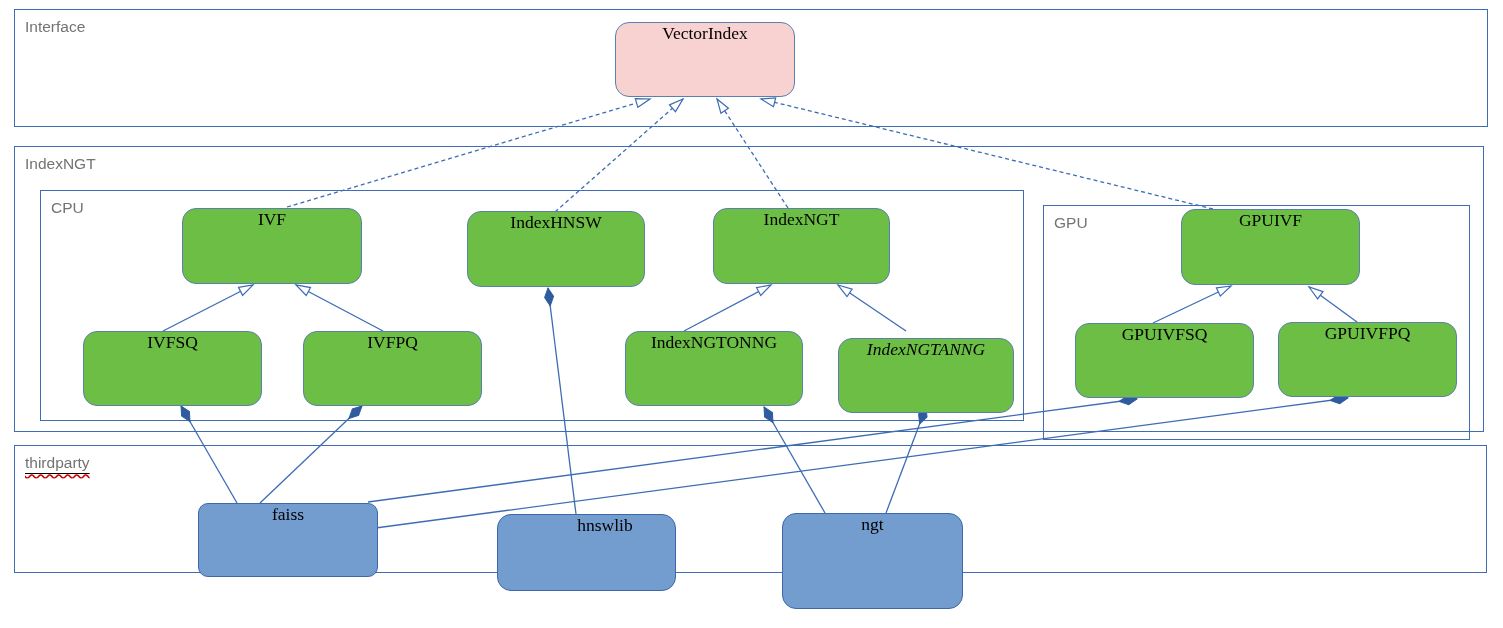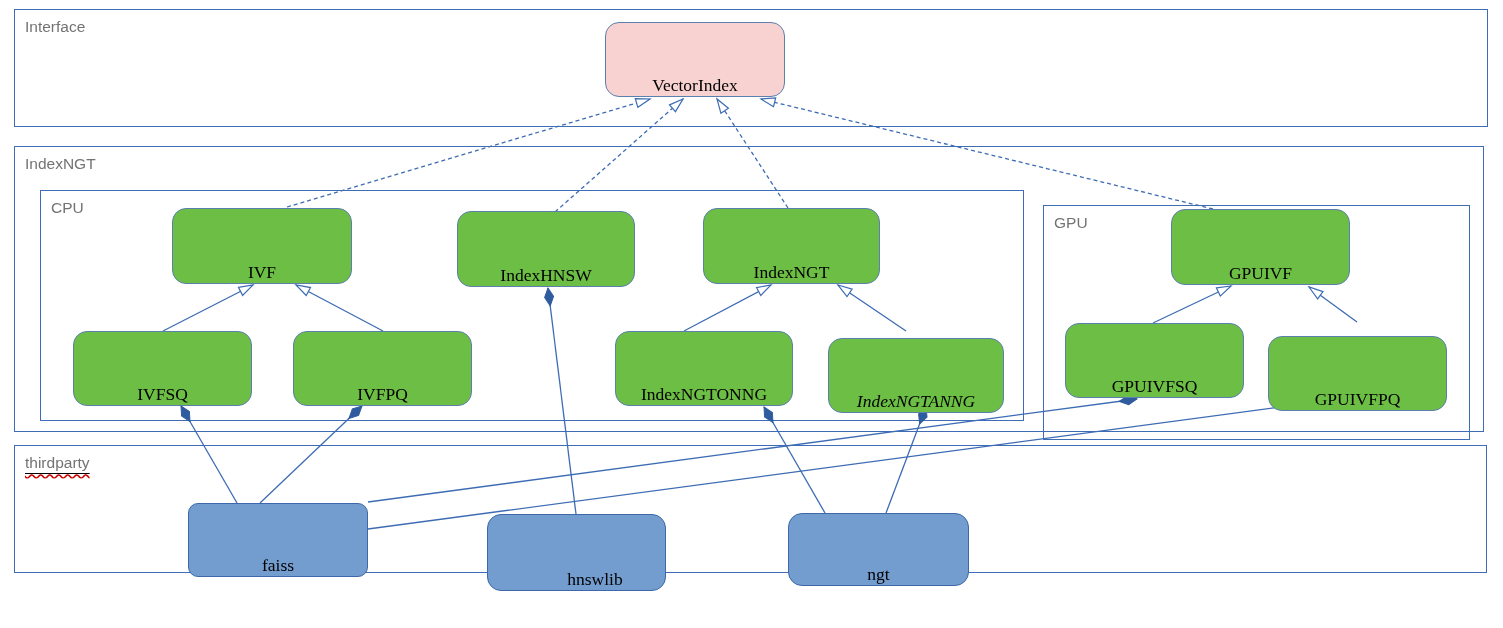--- a/index.html
+++ b/index.html
@@ -58,44 +58,45 @@
     stroke-width: 1.3;
     fill: none;
   }
   .edge.dashed { stroke-dasharray: 4 3; }
   
   .node {
     position: absolute;
     box-sizing: border-box;
     border-radius: 14px;
     display: flex;
-    align-items: flex-end;
+    align-items: flex-start;
     justify-content: center;
     font-family: "Liberation Serif", serif;
     font-size: 17.5px;
     color: #000000;
     text-align: center;
+    margin-left: 10px;
   }
   .node-pink  { background: #F8D2D0; border: 1.5px solid #5C80AE; }
   .node-green { background: #6CBE45; border: 1.5px solid #5C80AE; }
   .node-blue  { background: #739CCF; border: 1.5px solid #3E68A9; }
   #n-vectorindex  { left: 605px;  top: 22px;  width: 180px; height: 75px; }
   #n-ivf          { left: 172px;  top: 208px; width: 180px; height: 76px; }
   #n-indexhnsw    { left: 457px;  top: 211px; width: 178px; height: 76px; }
   #n-indexngt     { left: 703px;  top: 208px; width: 177px; height: 76px; }
   #n-gpuivf       { left: 1171px; top: 209px; width: 179px; height: 76px; }
   #n-ivfsq        { left: 73px;   top: 331px; width: 179px; height: 75px; }
   #n-ivfpq        { left: 293px;  top: 331px; width: 179px; height: 75px; }
   #n-indexngtonng { left: 615px;  top: 331px; width: 178px; height: 75px; }
   #n-indexngtanng { left: 828px;  top: 338px; width: 176px; height: 75px; font-style: italic; }
   #n-gpuivfsq     { left: 1065px; top: 323px; width: 179px; height: 75px; }
-  #n-gpuivfpq     { left: 1268px; top: 336px; width: 179px; height: 75px; }
+  #n-gpuivfpq     { left: 1268px; top: 322px; width: 179px; height: 75px; }
   #n-faiss        { left: 188px;  top: 503px; width: 180px; height: 74px; border-radius: 10px; }
   #n-hnswlib      { left: 487px;  top: 514px; width: 179px; height: 77px; padding-left: 37px; }
-  #n-ngt          { left: 788px;  top: 513px; width: 181px; height: 73px; }
+  #n-ngt          { left: 772px;  top: 513px; width: 181px; height: 96px; }
 </style>
 </head>
 <body>
 
 <div class="stage">
 
   <div class="frame" id="c-interface">
     <span class="frame-label">Interface</span>
   </div>
   <div class="frame" id="c-implement">

